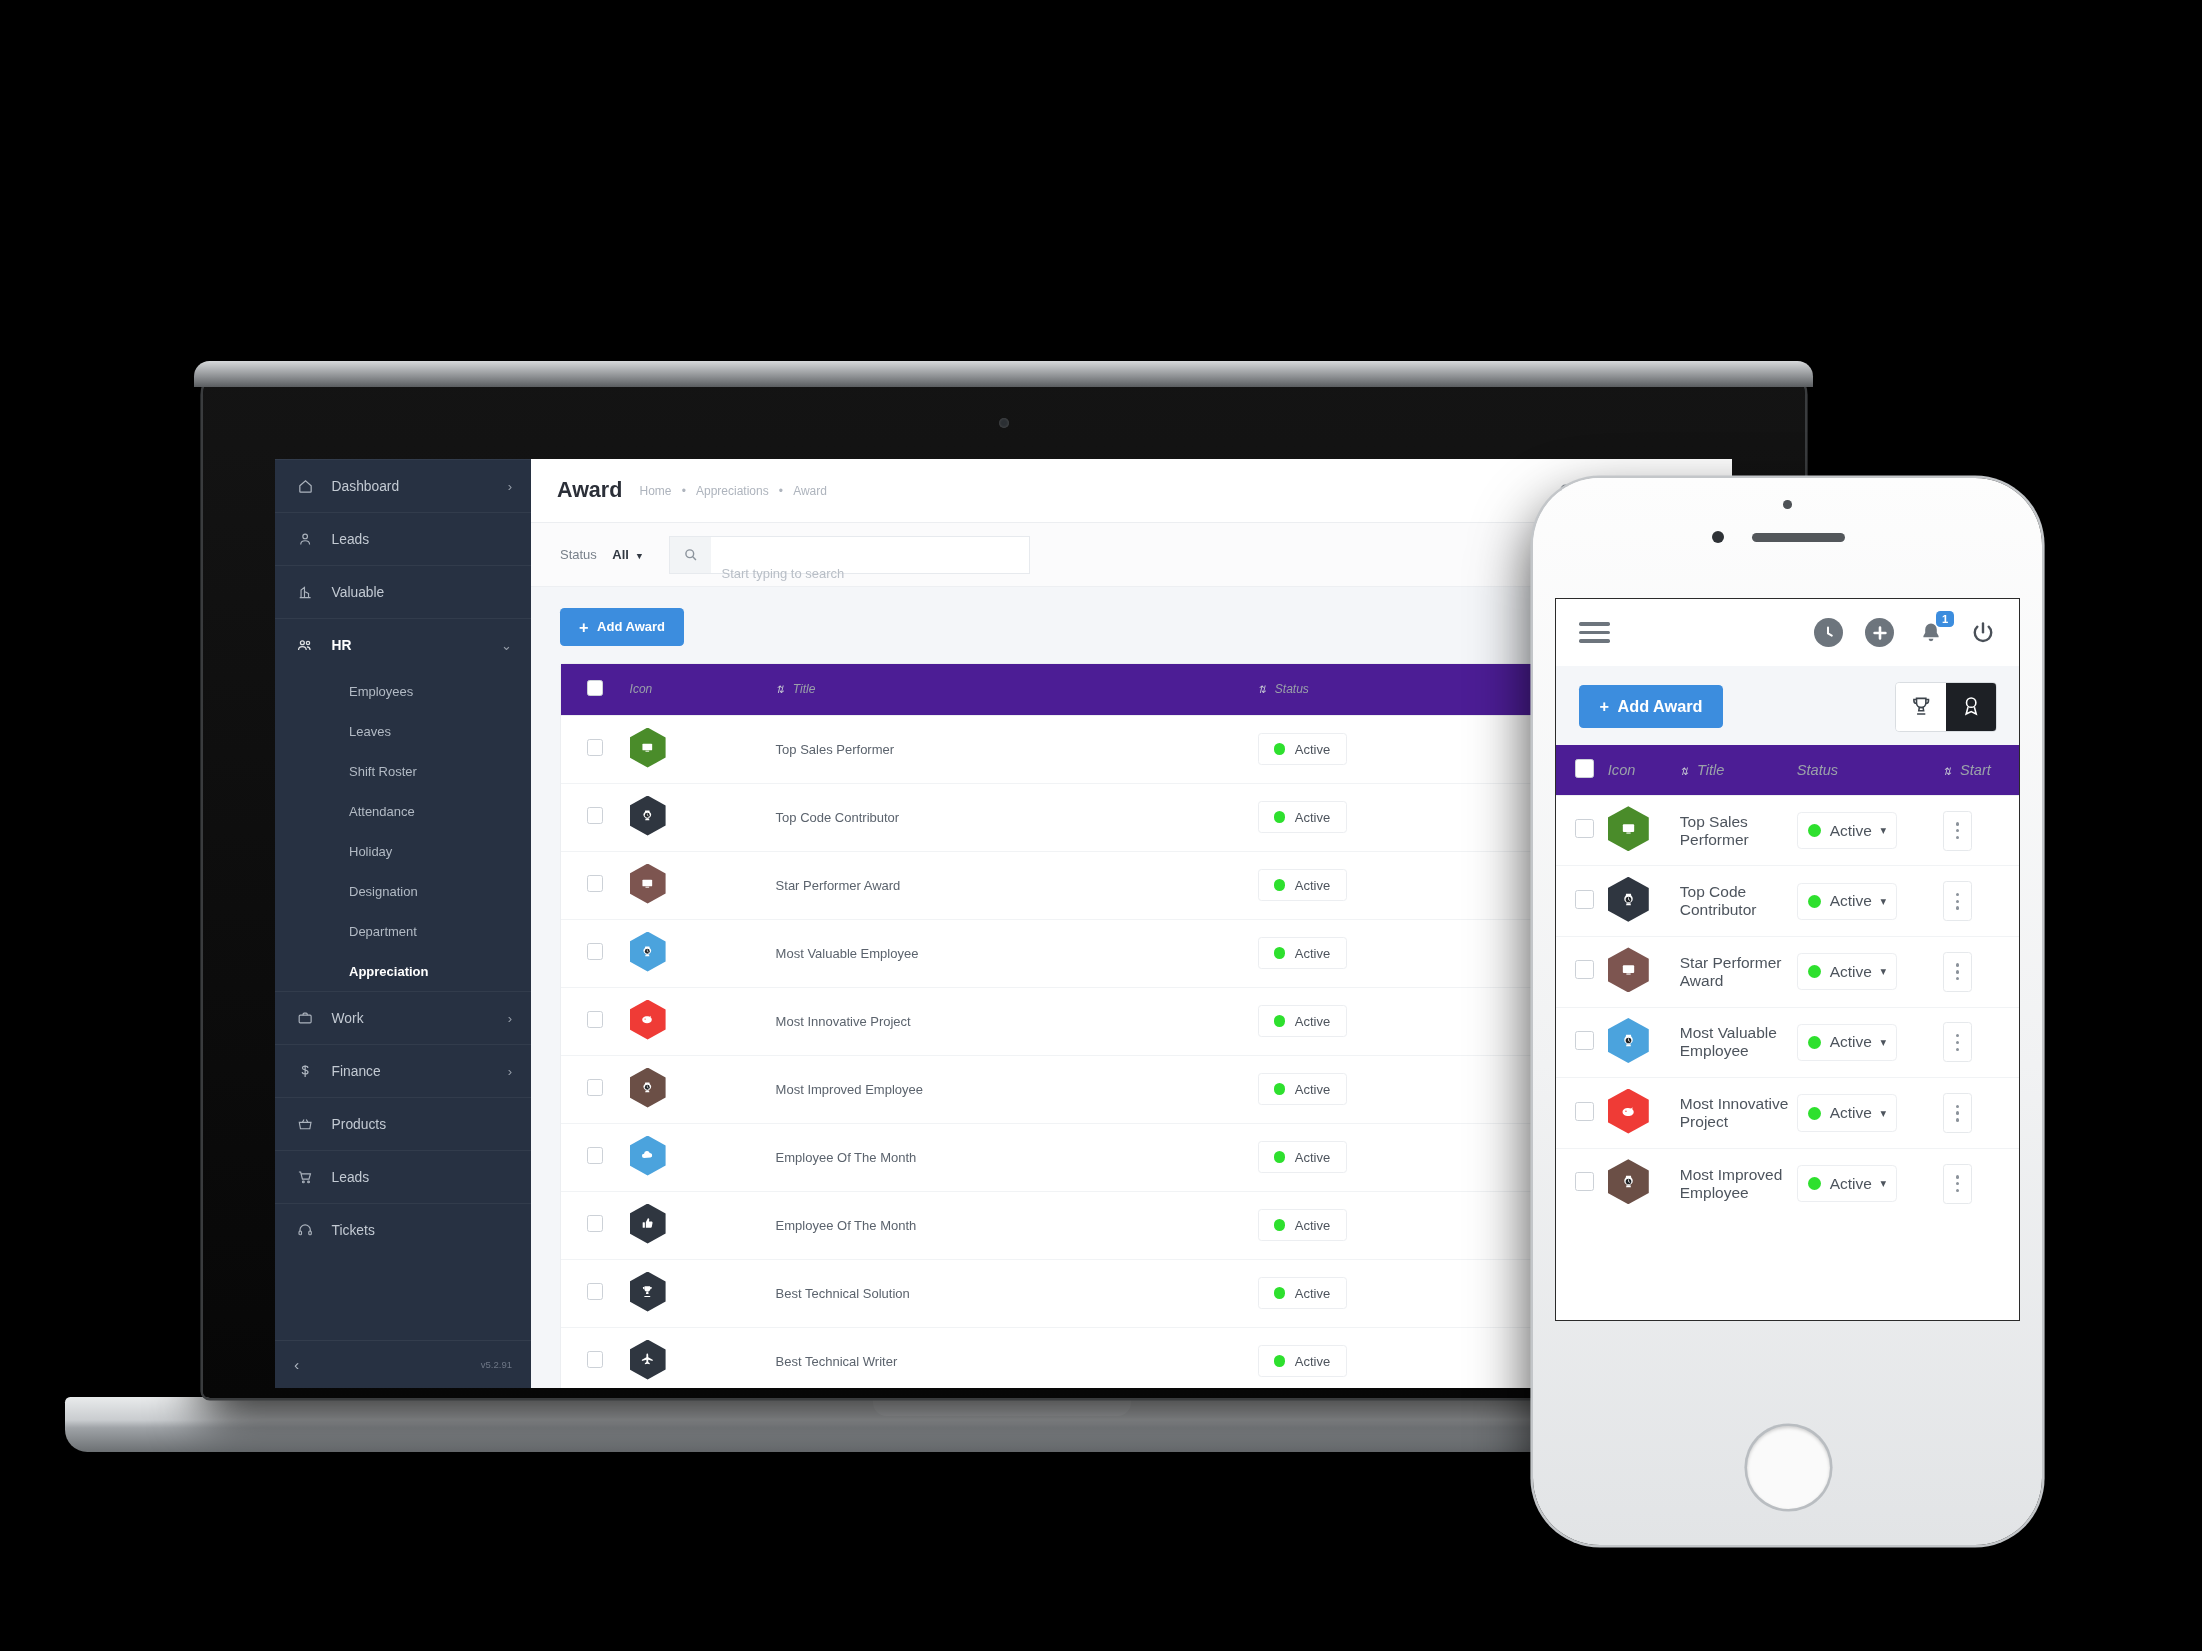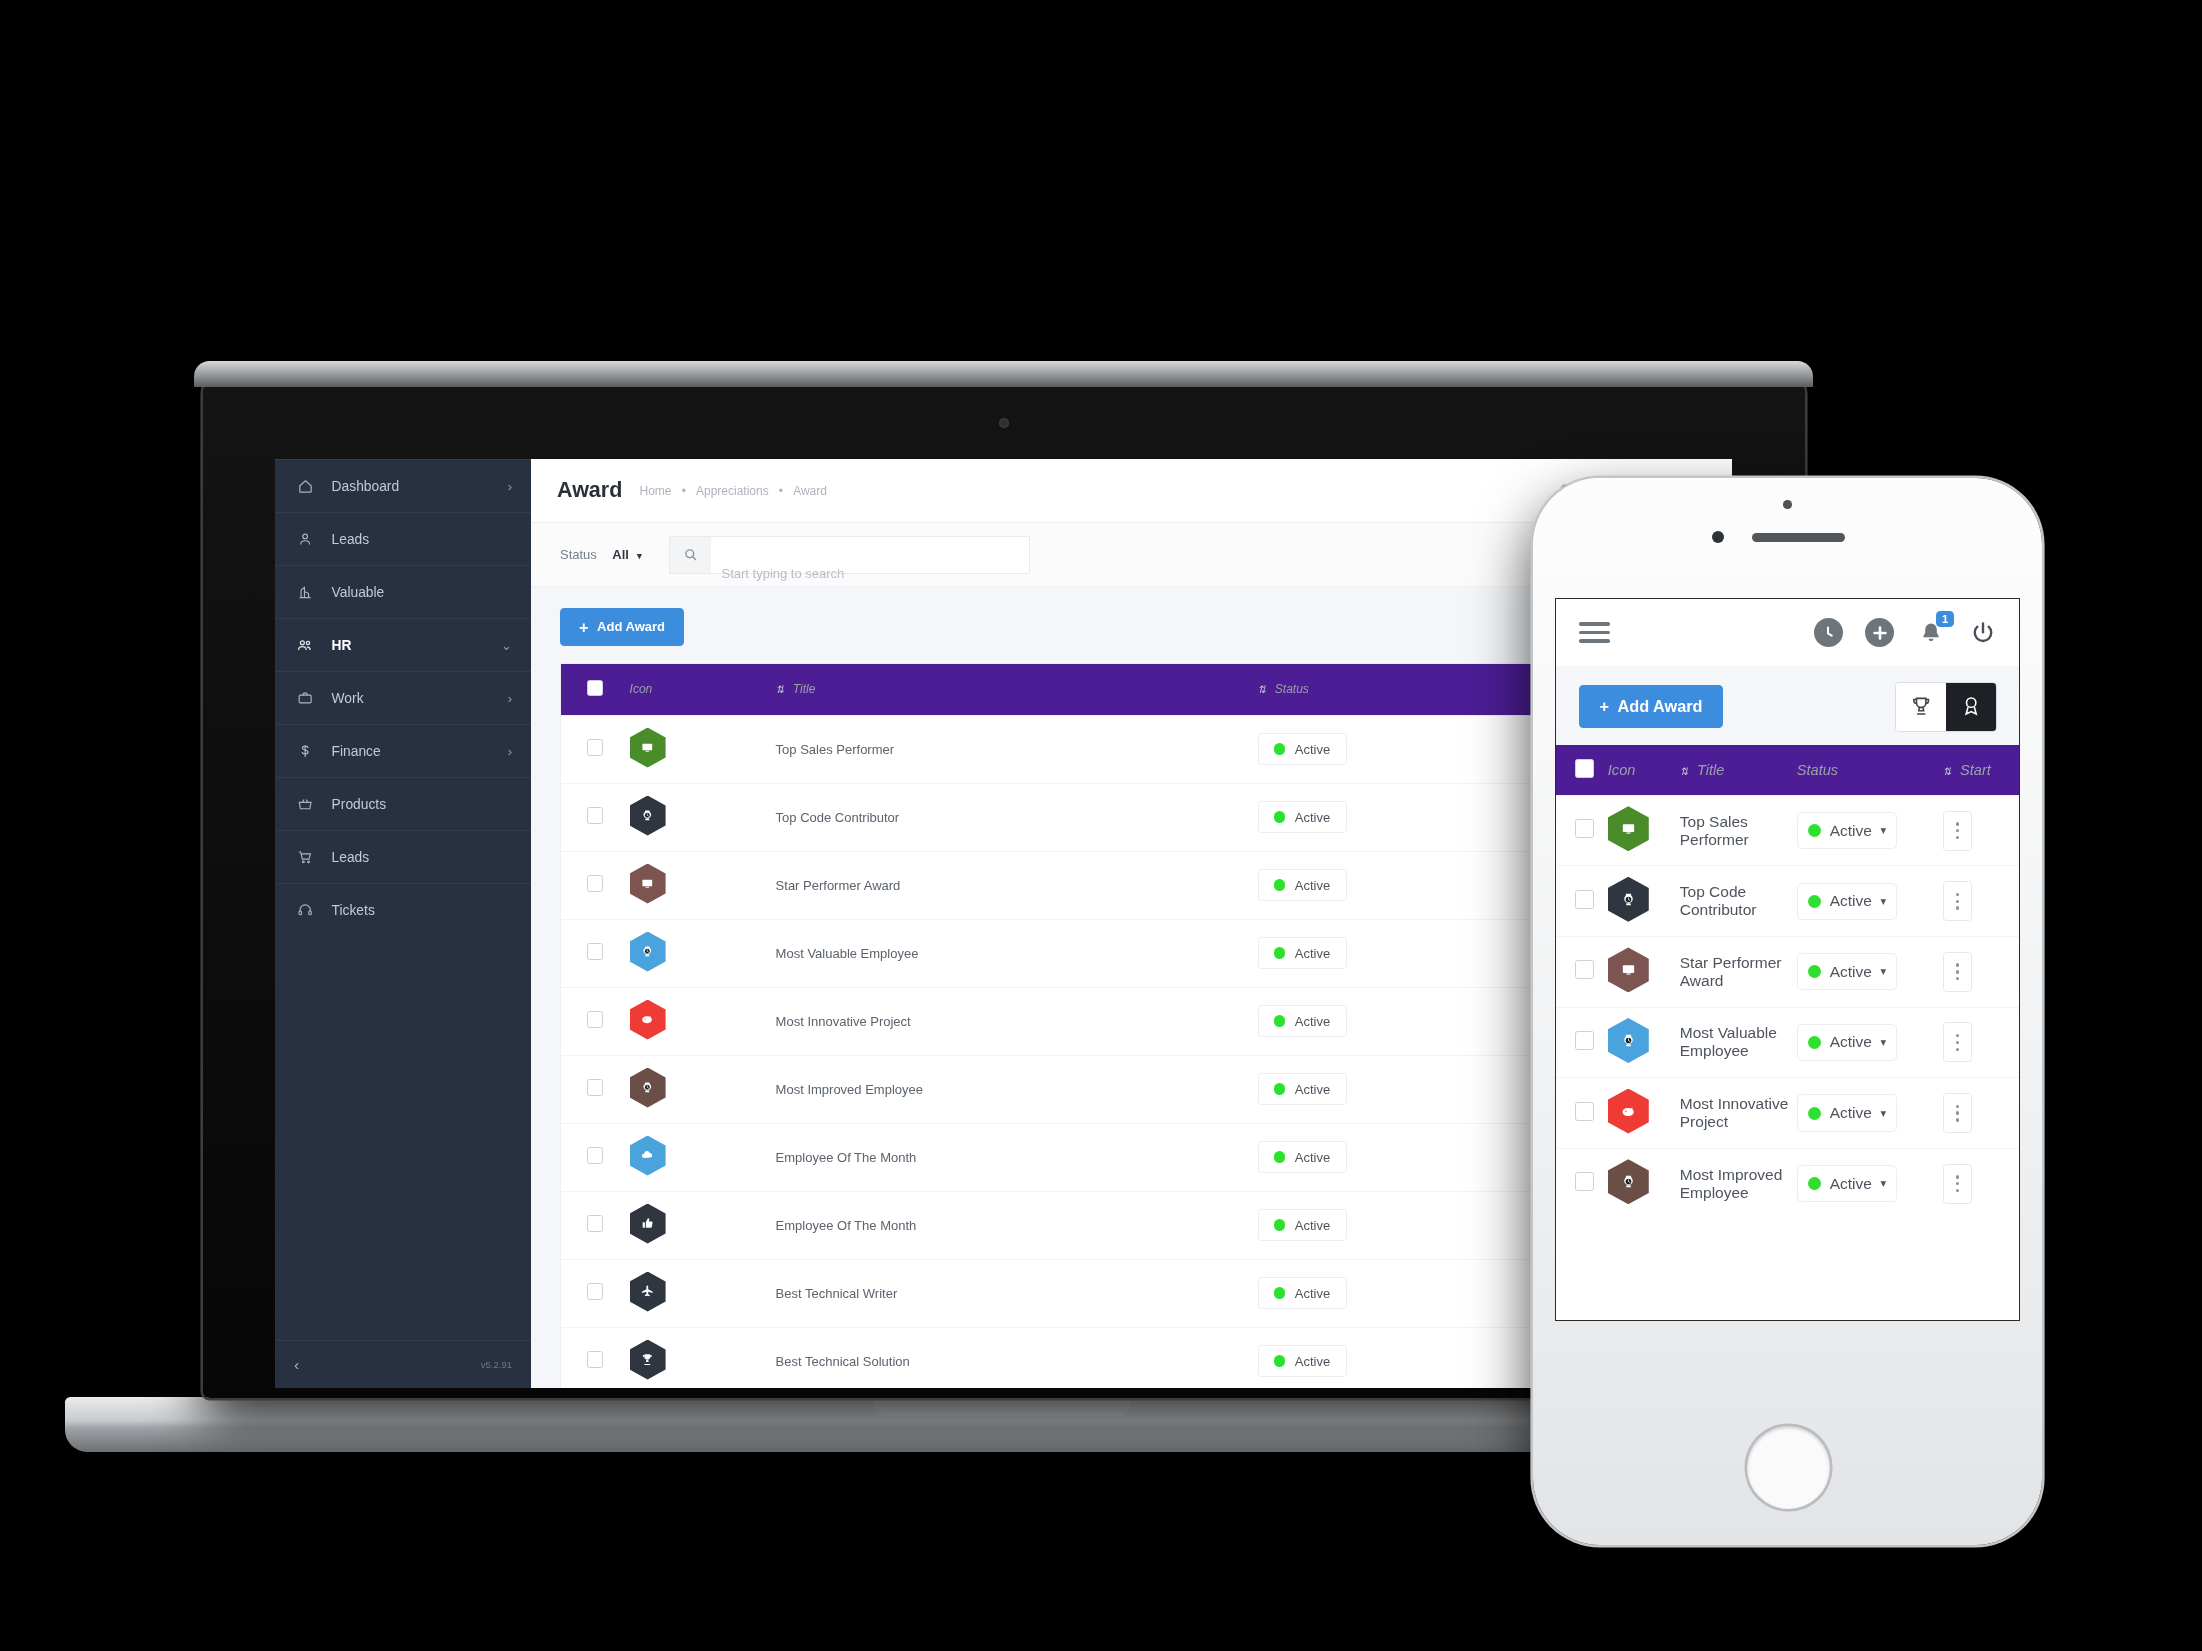--- a/index.html
+++ b/index.html
@@ -271,20 +271,30 @@
                 <svg width="18" height="18" viewBox="0 0 24 24" fill="none" stroke="#ffffff" stroke-width="1.7">
                     <circle cx="8.5" cy="9" r="2.6"></circle>
                     <circle cx="16" cy="9.4" r="2.2"></circle>
                     <path d="M3.4 18.6c0-2.9 2.3-4.4 5.1-4.4s5.1 1.5 5.1 4.4M14.6 14.5c2.4.1 4.2 1.4 4.2 4.1"></path>
                   </svg>
               </span>
               <span class="lbl">HR</span>
               <span class="chev">⌄</span>
             </div>
 
+            <div>
+              <div class="subitem">Employees</div>
+              <div class="subitem">Leaves</div>
+              <div class="subitem">Shift Roster</div>
+              <div class="subitem">Attendance</div>
+              <div class="subitem">Holiday</div>
+              <div class="subitem">Designation</div>
+              <div class="subitem">Department</div>
+              <div class="subitem current">Appreciation</div>
+            </div>
 
             <div class="navitem">
               <span class="ico">
                 <svg width="16.3" height="16.3" viewBox="0 0 24 24" fill="none" stroke="#c3cad3" stroke-width="1.7">
                     <rect x="3.2" y="7.6" width="17.6" height="11.4" rx="1.6"></rect>
                     <path d="M9 7.6V6a1.5 1.5 0 0 1 1.5-1.5h3A1.5 1.5 0 0 1 15 6v1.6"></path>
                   </svg>
               </span>
               <span class="lbl">Work</span>
               <span class="chev">›</span>
@@ -534,39 +544,39 @@
                     <td class="c-title">Employee Of The Month</td>
                     <td><span class="statuspill">
                         <span class="statusdot"></span>
                         <span class="status-label">Active</span>
                       </span></td>
                   </tr>
                   <tr>
                     <td class="c-chk"><span class="chk"></span></td>
                     <td class="c-ico"><span class="hex"><span class="shape" style="background:#2f3640"></span><span class="gly">
                           <svg width="14.6" height="14.6" viewBox="0 0 24 24">
-                            <path d="M12 2.6c.9 0 1.5 1 1.5 2.6v3.4l7.4 4.3v2.1l-7.4-2.2v3.8l2.5 1.8v1.6L12 19.2l-4 .8v-1.6l2.5-1.8v-3.8L3.1 15v-2.1l7.4-4.3V5.2C10.5 3.6 11.1 2.6 12 2.6z" style="fill:#fff"></path>
-                          </svg>
-                        </span></span></td>
-                    <td class="c-title">Best Technical Writer</td>
-                    <td><span class="statuspill">
-                        <span class="statusdot"></span>
-                        <span class="status-label">Active</span>
-                      </span></td>
-                  </tr>
-                  <tr>
-                    <td class="c-chk"><span class="chk"></span></td>
-                    <td class="c-ico"><span class="hex"><span class="shape" style="background:#2f3640"></span><span class="gly">
-                          <svg width="14.6" height="14.6" viewBox="0 0 24 24">
                             <path d="M7.4 3.6h9.2v4.6a4.6 4.6 0 1 1-9.2 0z" style="fill:#fff"></path>
                             <path d="M7.4 4.8H4.8v1.4c0 1.5 1.1 2.7 2.6 2.9zM16.6 4.8h2.6v1.4c0 1.5-1.1 2.7-2.6 2.9z" style="fill:#fff"></path>
                             <path d="M10.4 13.2h3.2l.6 3.2h-4.4zM7.2 19.8h9.6v1.5H7.2z" style="fill:#fff"></path>
                           </svg>
                         </span></span></td>
                     <td class="c-title">Best Technical Solution</td>
+                    <td><span class="statuspill">
+                        <span class="statusdot"></span>
+                        <span class="status-label">Active</span>
+                      </span></td>
+                  </tr>
+                  <tr>
+                    <td class="c-chk"><span class="chk"></span></td>
+                    <td class="c-ico"><span class="hex"><span class="shape" style="background:#2f3640"></span><span class="gly">
+                          <svg width="14.6" height="14.6" viewBox="0 0 24 24">
+                            <path d="M12 2.6c.9 0 1.5 1 1.5 2.6v3.4l7.4 4.3v2.1l-7.4-2.2v3.8l2.5 1.8v1.6L12 19.2l-4 .8v-1.6l2.5-1.8v-3.8L3.1 15v-2.1l7.4-4.3V5.2C10.5 3.6 11.1 2.6 12 2.6z" style="fill:#fff"></path>
+                          </svg>
+                        </span></span></td>
+                    <td class="c-title">Best Technical Writer</td>
                     <td><span class="statuspill">
                         <span class="statusdot"></span>
                         <span class="status-label">Active</span>
                       </span></td>
                   </tr>
                 </tbody>
             </table>
           </div>
 
           <div class="tfoot">

